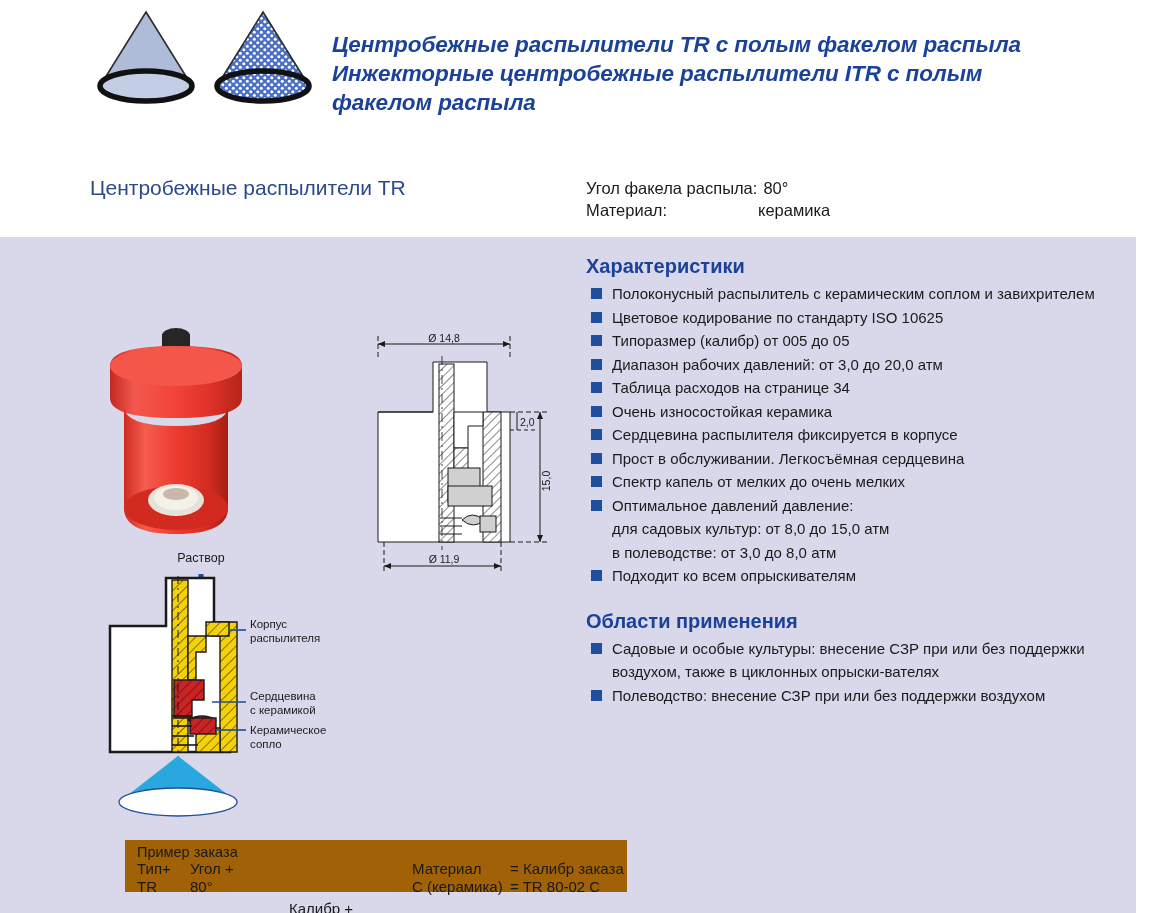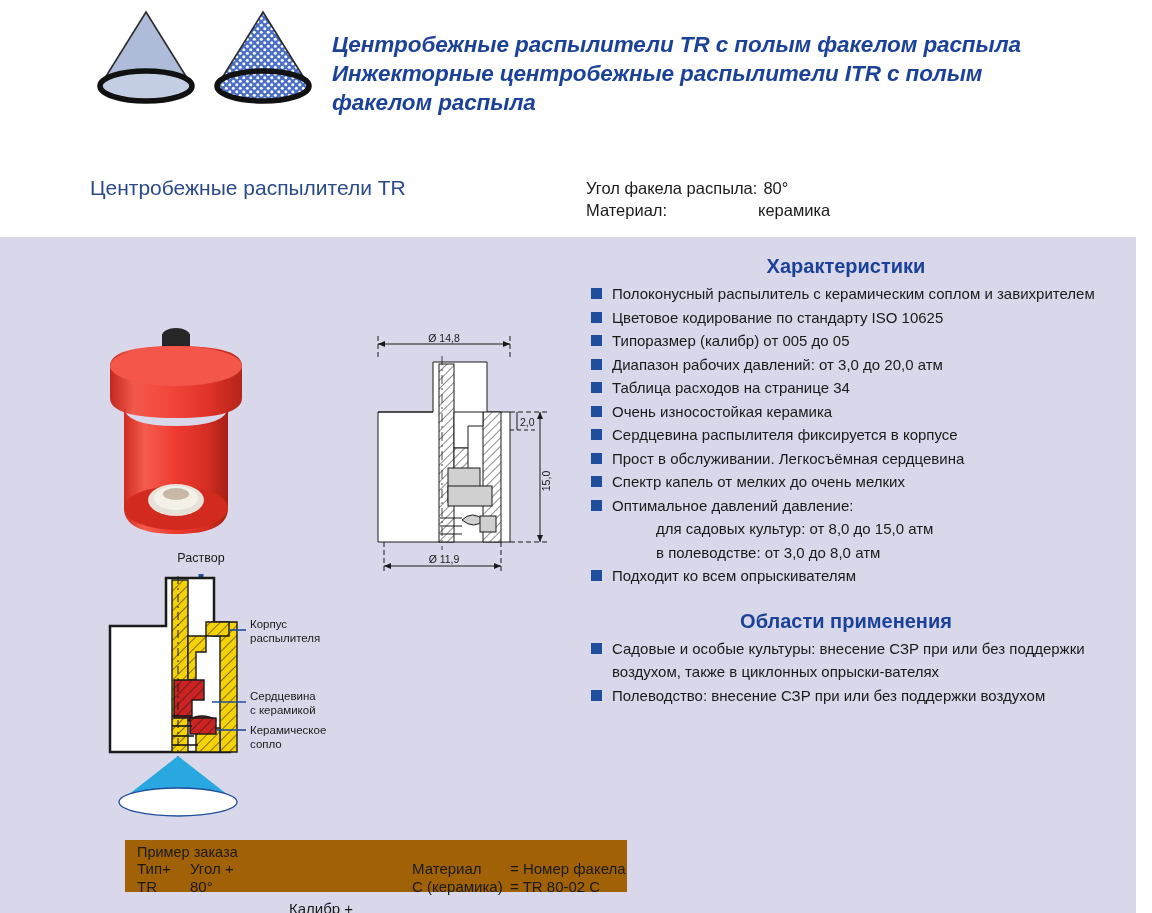--- a/index.html
+++ b/index.html
@@ -28,31 +28,31 @@
   .sr-key{display:inline-block;}
   .sr-val{display:inline-block;}
   #sr-mat-key{width:172px;}
 
   
   #panel{position:absolute;left:0;top:237px;width:1136px;height:676px;background:#d8d8ea;}
 
   
   #right-col{position:absolute;left:586px;top:253px;width:520px;}
   .sec-head{
-    color:#1b4298;font-weight:bold;font-size:20px;line-height:26px;margin:0 0 3px 0;text-align:center;
+    color:#1b4298;font-weight:bold;font-size:20px;line-height:26px;margin:0 0 3px 0;
   }
   ul.bullets{list-style:none;margin:0;padding:0;}
   ul.bullets > li{
     position:relative;padding-left:26px;font-size:15px;line-height:23.5px;
     color:#1a1a1a;margin-bottom:0px;
   }
   ul.bullets > li .sq{
     position:absolute;left:5px;top:6px;width:11px;height:11px;background:#1f4e9c;
   }
-  .subline{display:block;padding-left:0px;margin-left:44px;}
+  .subline{display:block;padding-left:0px;}
   #apply-head{margin-top:20px;}
 
   
   #photo{position:absolute;left:104px;top:322px;width:172px;height:228px;}
 
   
   #drawing{position:absolute;left:370px;top:330px;width:205px;height:250px;}
 
   
   #cutaway{position:absolute;left:94px;top:540px;width:280px;height:300px;}
@@ -304,21 +304,21 @@
     </ul>
 </div>
 
 <div id="order-box">
   <div id="order-title">Пример заказа</div>
   <div class="order-row" id="order-row-1">
     <span class="oc1">Тип+</span>
     <span class="oc2">Угол +</span>
     <span class="oc3">Калибр +</span>
     <span class="oc4">Материал</span>
-    <span class="oc5">= Номер факела</span>
+    <span class="oc5">= Калибр заказа</span>
   </div>
   <div class="order-row" id="order-row-2">
     <span class="oc1">TR</span>
     <span class="oc2">80°</span>
     <span class="oc3">02</span>
     <span class="oc4">С (керамика)</span>
     <span class="oc5">= TR 80-02 С</span>
   </div>
 </div>
 

